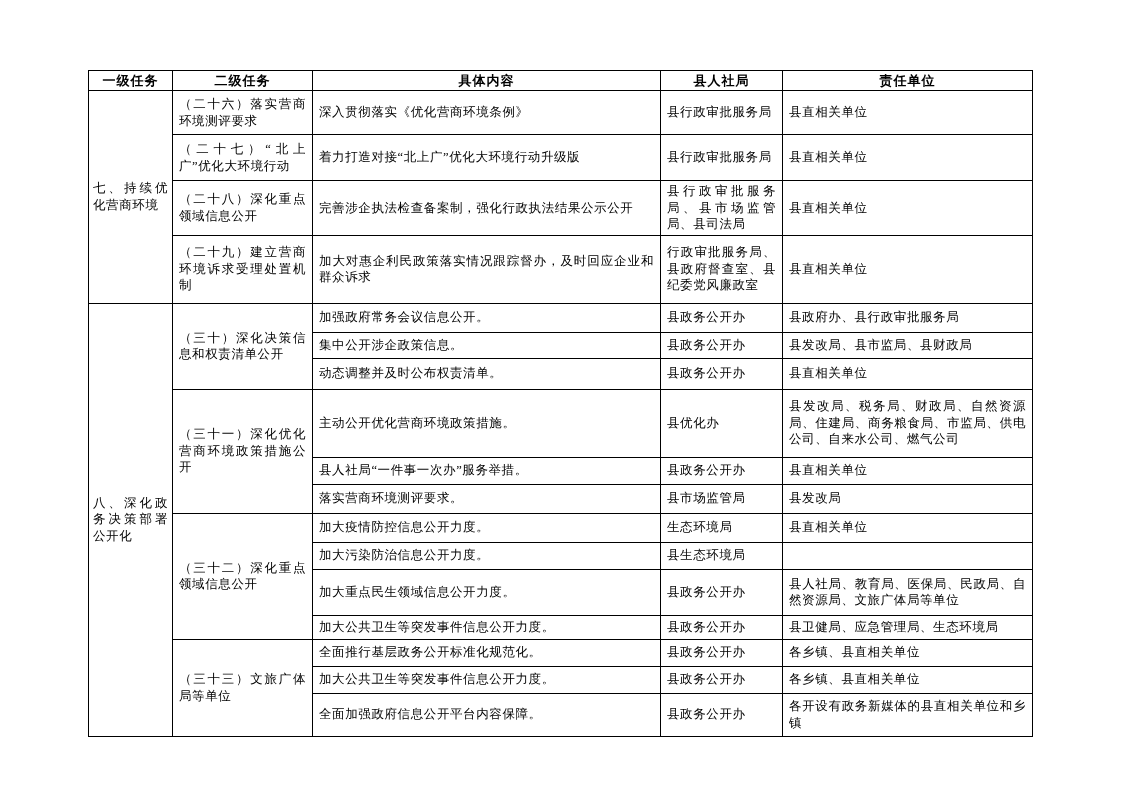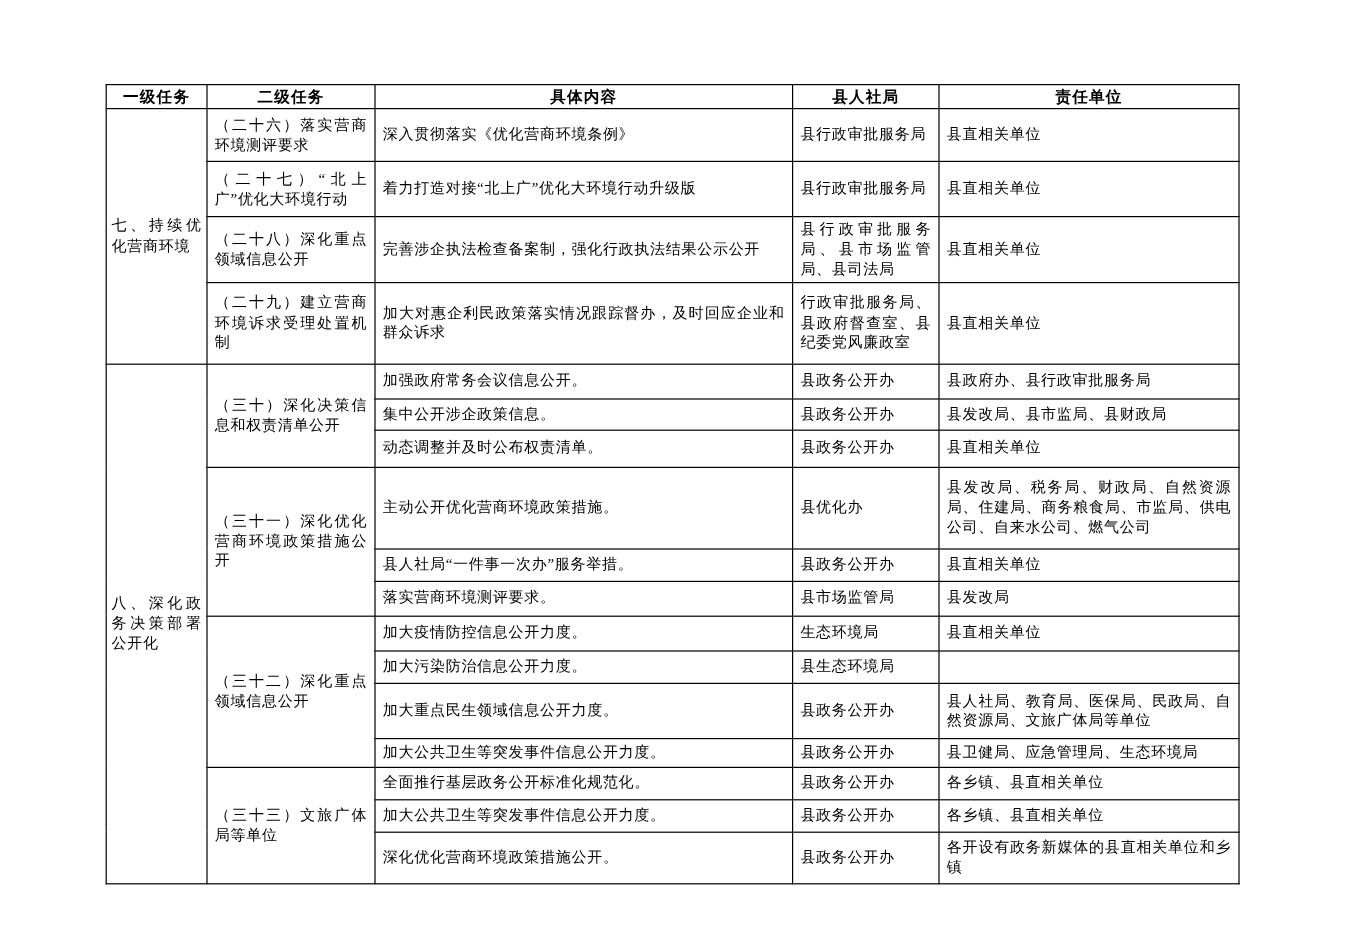--- a/index.html
+++ b/index.html
@@ -153,19 +153,19 @@
       <td class="c3">全面推行基层政务公开标准化规范化。</td>
       <td class="c4">县政务公开办</td>
       <td class="c5">各乡镇、县直相关单位</td>
     </tr>
     <tr style="height:27px">
       <td class="c3">加大公共卫生等突发事件信息公开力度。</td>
       <td class="c4">县政务公开办</td>
       <td class="c5">各乡镇、县直相关单位</td>
     </tr>
     <tr style="height:43px">
-      <td class="c3">深化优化营商环境政策措施公开。</td>
+      <td class="c3">全面加强政府信息公开平台内容保障。</td>
       <td class="c4">县政务公开办</td>
       <td class="c5">各开设有政务新媒体的县直相关单位和乡镇</td>
     </tr>
   </tbody>
     </table>
 </div>
 
 </body></html>

